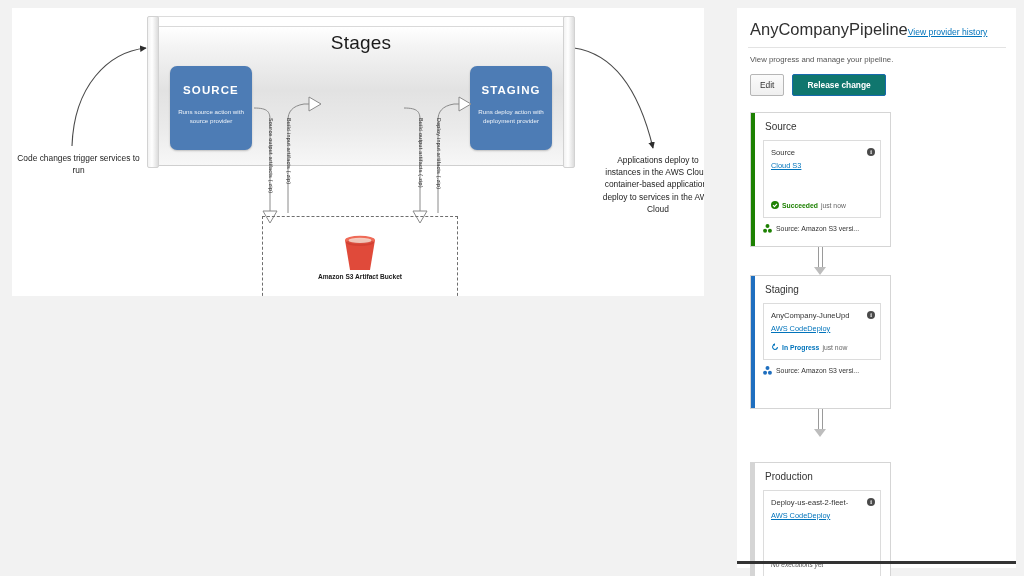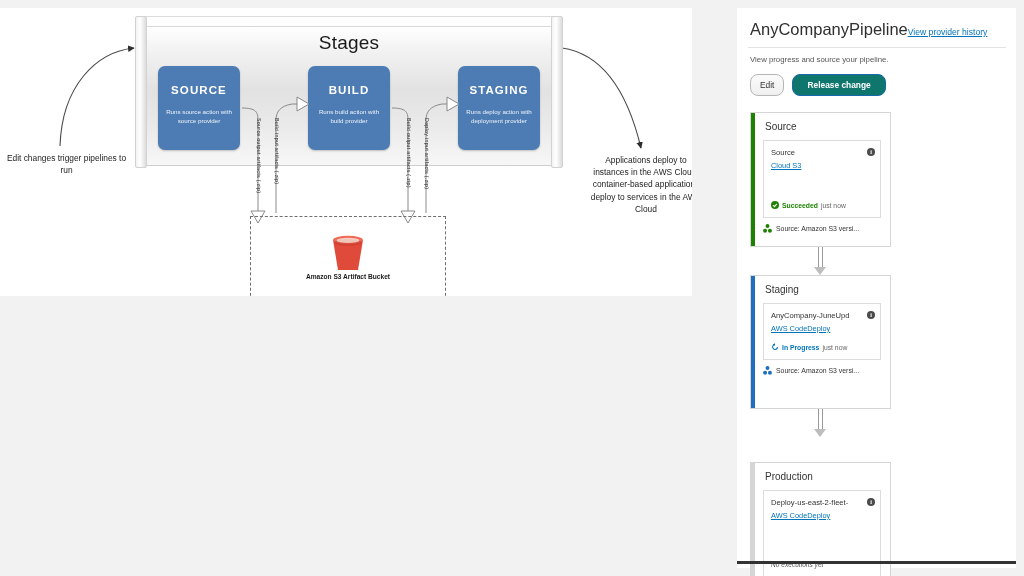--- a/index.html
+++ b/index.html
@@ -6,21 +6,21 @@
     margin: 0; padding: 0;
     width: 1024px; height: 576px;
     background: #f2f2f2;
     font-family: "Liberation Sans", sans-serif;
     overflow: hidden;
   }
   #root { position: relative; width: 1024px; height: 576px; }
 
   
   #diagram {
-    position: absolute; left: 0; top: 8px;
+    position: absolute; left: 12px; top: 8px;
     width: 692px; height: 288px;
     background: #ffffff;
     overflow: hidden;
   }
 
   
   .pipe-body {
     position: absolute; left: 139px; top: 18px;
     width: 420px; height: 138px;
     background: linear-gradient(to bottom, #ffffff 0%, #f4f4f4 14%, #e2e2e2 46%, #eaeaea 72%, #f7f7f7 100%);
@@ -120,21 +120,21 @@
     display: flex; align-items: baseline; 
     padding: 12px 0 0 13px;
   }
   .ch-title { font-size: 16.5px; color: #2f2f2f; font-weight: normal; }
   .ch-link  { font-size: 8.6px; color: #0073bb; }
   .ch-rule  { margin: 8px 0 0 11px; width: 258px; height: 1px; background: #e3e3e3; }
   .ch-sub   { padding: 7px 0 0 13px; font-size: 7.8px; color: #555555; }
 
   .btn-row { display: flex; gap: 8px; padding: 10px 0 0 13px; }
   .btn {
-    font-size: 8.4px; border-radius: 8px; box-sizing: border-box;
+    font-size: 8.4px; border-radius: 2px; box-sizing: border-box;
     display: inline-flex; align-items: center; justify-content: center;
   }
   .btn.secondary {
     background: linear-gradient(to bottom,#fbfbfb,#efefef);
     border: 1px solid #b6b6b6; color: #333333;
     padding: 4px 9px;
   }
   .btn.primary {
     background: #0f766e; border: 1px solid #1769ad; color: #ffffff;
     padding: 5px 14px; font-weight: bold;
@@ -226,24 +226,20 @@
     <div class="pipe-body"></div>
     <div class="pipe-cap left"></div>
     <div class="pipe-cap right"></div>
 
     <div class="stages-title">Stages</div>
 
     <div class="stage-box s1">
       <div class="sb-title">SOURCE</div>
       <div class="sb-desc">Runs source action with source provider</div>
     </div>
-    <div class="stage-box s2">
-      <div class="sb-title">BUILD</div>
-      <div class="sb-desc">Runs build action with build provider</div>
-    </div>
     <div class="stage-box s3">
       <div class="sb-title">STAGING</div>
       <div class="sb-desc">Runs deploy action with deployment provider</div>
     </div>
 
     <svg width="692" height="288" style="position:absolute;left:0;top:0;">
 
       <path d="M242,100 C256,100 258,104 258,112 L258,205" fill="none" stroke="#8a8a8a" stroke-width="1"></path>
       <path d="M251,203 L265,203 L258,215 z" fill="#ffffff" stroke="#8a8a8a" stroke-width="1"></path>
 
@@ -265,32 +261,32 @@
     <div class="dashed-box"></div>
 
     <svg width="44" height="44" style="position:absolute;left:326px;top:222px;">
       <path d="M7,10 L37,10 L32,40 L12,40 z" fill="#e04a3a"></path>
       <ellipse cx="22" cy="10" rx="15" ry="4.2" fill="#ef6a57"></ellipse>
       <ellipse cx="22" cy="12.6" rx="14" ry="3.4" fill="#c8392b" opacity=".55"></ellipse>
       <ellipse cx="22" cy="10.4" rx="11.5" ry="2.6" fill="#f7ece2" opacity=".75"></ellipse>
     </svg>
     <div class="bucket-label">Amazon  S3 Artifact Bucket</div>
 
-    <div class="note left">Edit changes trigger pipelines to run</div>
+    <div class="note left">Code changes trigger services to run</div>
     <div class="note right">Applications deploy to instances in the AWS Cloud; container-based applications deploy to services in the AWS Cloud</div>
   </div>
 
   <div id="console">
 
     <div class="ch-row">
       <div class="ch-title">AnyCompanyPipeline</div>
       <a class="ch-link" href="#">View provider history</a>
     </div>
     <div class="ch-rule"></div>
-    <div class="ch-sub">View progress and source your pipeline.</div>
+    <div class="ch-sub">View progress and manage your pipeline.</div>
 
     <div class="btn-row">
       <button class="btn secondary">Edit</button>
       <button class="btn primary">Release change</button>
     </div>
 
     <div class="stage-card" style="top:104px; height:135px;">
       <div class="accent" style="background:#1d8102;"></div>
       <div class="sc-name">Source</div>
       <div class="action-card" style="height:78px;">

